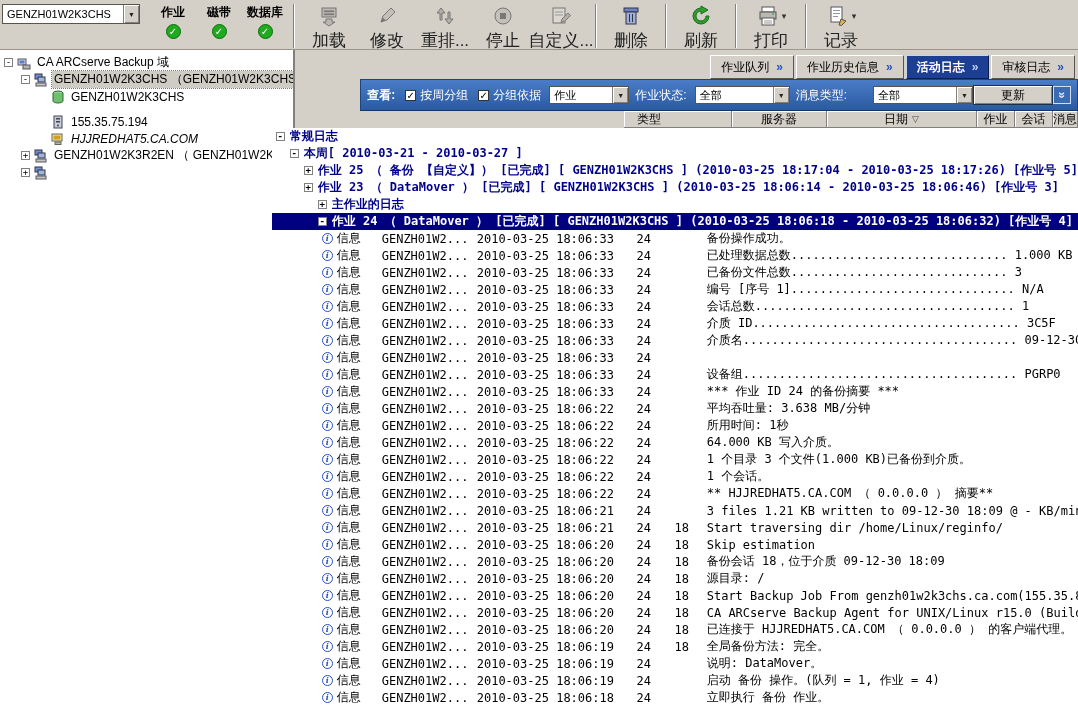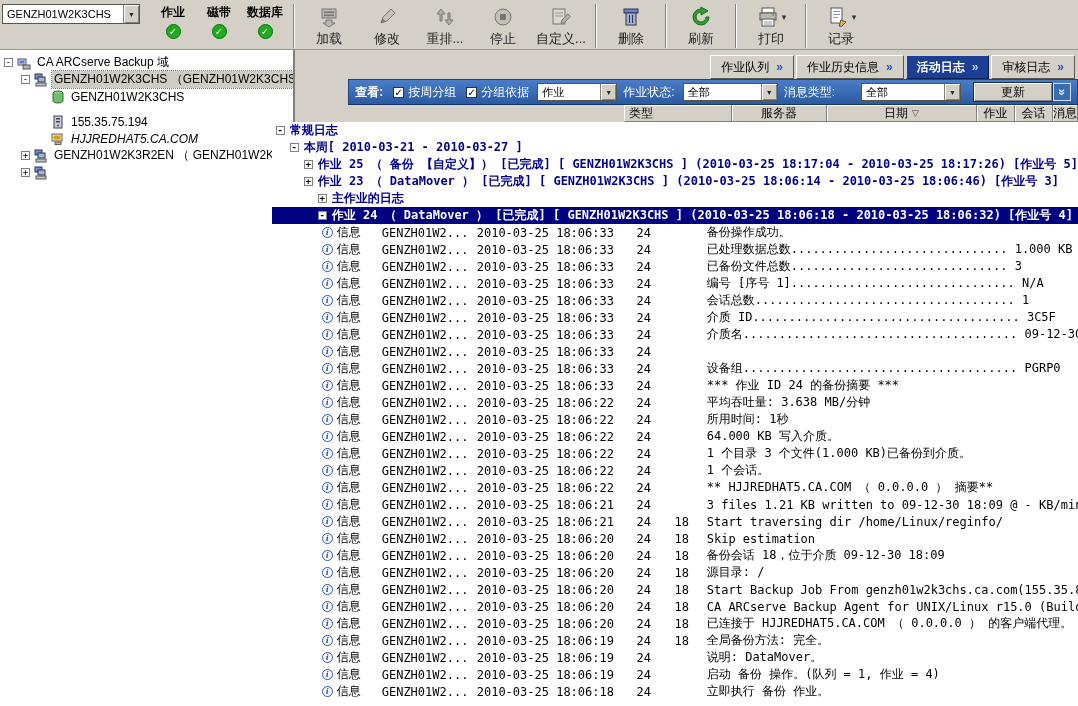--- a/index.html
+++ b/index.html
@@ -17,21 +17,21 @@
   .status-item { width:46px; display:flex; flex-direction:column; align-items:center; padding-top:2px; }
   .status-label { font-size:12px; font-weight:bold; color:#000; white-space:nowrap; }
   .status-ok { width:15px; height:15px; margin-top:3px; border-radius:50%; background:#1faa1f; border:1px solid #0c6e0c; color:#fff; font-size:10px; line-height:13px; text-align:center; }
   .tb-sep { width:2px; height:44px; margin:2px 5px 0 5px; border-left:1px solid #808080; border-right:1px solid #fff; }
   .tb-buttons { display:flex; align-items:flex-start; }
   .tbtn { width:58px; height:46px; display:flex; flex-direction:column; align-items:center; padding-top:2px; cursor:default; }
   .tbtn-iconrow { display:flex; align-items:center; height:26px; }
   .ico { width:24px; height:24px; display:inline-block; }
   .ico svg { width:100%; height:100%; display:block; }
   .dd-arrow { font-size:9px; color:#333; margin-left:2px; }
-  .tbtn-label { font-size:13px; color:#222; margin-top:1px; white-space:nowrap; }
+  .tbtn-label { font-size:17px; color:#222; margin-top:1px; white-space:nowrap; }
 
   
   .body { flex:1; display:flex; background:#d4d0c8; min-height:0; }
   .sidebar { width:295px; flex:0 0 auto; background:#fff; border-right:2px solid #808080; padding-top:4px; overflow:hidden; }
   .tree-row { height:17px; display:flex; align-items:center; font-size:12px; white-space:nowrap; }
   .expbox { width:9px; height:9px; flex:0 0 auto; border:1px solid #808080; background:#fff; color:#000; font-size:9px; line-height:7px; text-align:center; margin-right:4px; font-family:"DejaVu Sans Mono",monospace; }
   .expspacer { width:13px; flex:0 0 auto; }
   .tico { width:14px; height:14px; flex:0 0 auto; margin-right:4px; }
   .tico svg { width:100%; height:100%; display:block; }
   .tree-label { color:#000; padding:0 2px; }
@@ -39,37 +39,37 @@
 
   .main { flex:1; display:flex; flex-direction:column; min-width:0;align-items:flex-end; }
   
   .tabs { height:29px; flex:0 0 auto; display:flex; align-items:flex-end; padding:3px 3px 0 3px; gap:2px; background:#d4d0c8; }
   .tab { height:24px; display:flex; align-items:center; gap:7px; padding:0 10px; font-size:12px; color:#000; background:#d4d0c8; border:1px solid; border-color:#ffffff #5a564e #5a564e #ffffff; cursor:default; white-space:nowrap; }
   .tab.active { background:#1c3f94; color:#fff; font-weight:bold; border-color:#c8d4ee #0a1e50 #0a1e50 #c8d4ee; }
   .tab-icon { font-size:12px; font-weight:bold; color:#2a52be; }
   .tab.active .tab-icon { color:#bcd0f0; }
 
   
-  .filterbar { height:26px; flex:0 0 auto; background:linear-gradient(180deg,#4a7cc8,#2a5aa0); display:flex; align-items:center; padding:4px 6px; border:1px solid #1c4480; border-bottom-color:#14356a; color:#fff; font-size:12px; white-space:nowrap; }
+  .filterbar { height:32px; flex:0 0 auto; background:linear-gradient(180deg,#4a7cc8,#2a5aa0); display:flex; align-items:center; padding:4px 6px; border:1px solid #1c4480; border-bottom-color:#14356a; color:#fff; font-size:12px; white-space:nowrap; }
   .flabel { color:#fff; }
   .flabel.bold { font-weight:bold; }
   .flabel.sep { margin-left:6px; }
   .fcheck { display:flex; align-items:center; margin-left:10px; cursor:default; }
   .cbox { width:11px; height:11px; background:#fff; border:1px solid #333; color:#000; font-size:10px; line-height:9px; text-align:center; margin-right:4px; }
   .f-combo { height:18px; margin-left:8px; }
   .w80 { width:80px; } .w95 { width:95px; } .w100 { width:100px; }
   .f-combo.far { margin-left:26px; }
-  .update-btn { margin-left:12px; width:80px; height:20px; background:#d4d0c8; border:1px solid #1c3050; box-shadow:inset 1px 1px 0 #fff, inset -1px -1px 0 #808080; font-size:12px; color:#000; font-family:inherit; }
+  .update-btn { width:80px; height:20px; background:#d4d0c8; border:1px solid #1c3050; box-shadow:inset 1px 1px 0 #fff, inset -1px -1px 0 #808080; font-size:12px; color:#000; font-family:inherit; }
   .collapse-btn { margin-left:auto; width:18px; height:18px; background:#3a6cb4; border:1px solid #cfdcf2; display:flex; align-items:center; justify-content:center; }
   .dchev { display:inline-block; transform:rotate(90deg); color:#d8e4f8; font-weight:bold; font-size:12px; line-height:1; }
 
   
   .colheaders { height:17px; flex:0 0 auto; display:grid; grid-template-columns:108px 95px 150px 38px 38px 1fr; background:#d4d0c8; }
   .colh { border-right:1px solid #808080; border-bottom:1px solid #808080; box-shadow:inset 1px 1px 0 #fff; font-size:12px; color:#000; display:flex; align-items:center; justify-content:center; gap:4px; overflow:hidden; white-space:nowrap; }
-  .colh.first { justify-content:flex-start; padding-left:5px; }
+  .colh.first { justify-content:flex-start; padding-left:13px; }
   .sortico { font-size:9px; color:#444; }
 
   
   .grid { flex:1; background:#fff; overflow:hidden; font-family:"DejaVu Sans Mono","Liberation Mono",monospace; }
   .grow { height:17px; display:flex; align-items:center; font-size:12px; font-weight:bold; color:#00008b; white-space:nowrap; overflow:hidden; }
   .grow .expbox { margin-right:5px; }
   .grow-label { overflow:hidden; white-space:nowrap; }
   .grow.gsel { background:#000080; }
   .grow.gsel .grow-label { color:#fff; }
   .lrow { height:17px; display:grid; grid-template-columns:108px 95px 150px 38px 38px 1fr; align-items:center; font-size:12px; color:#000; }

